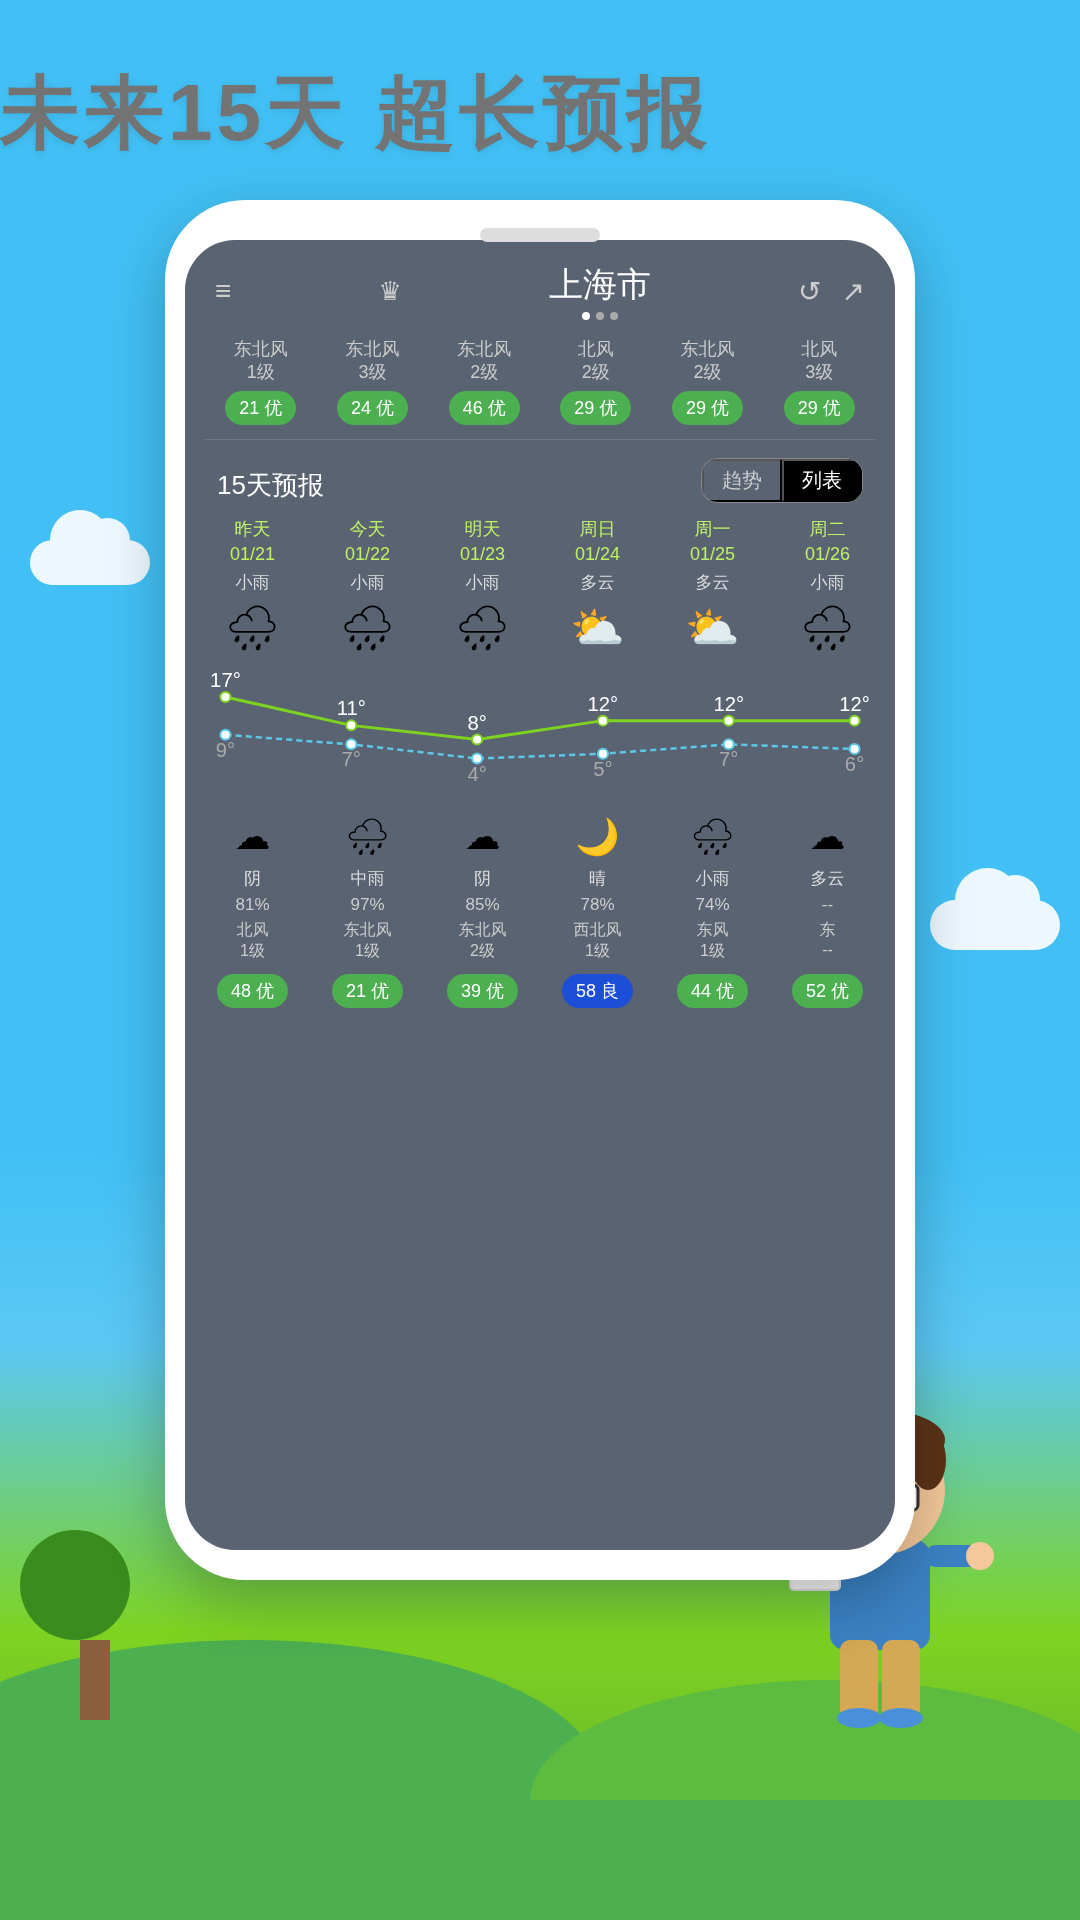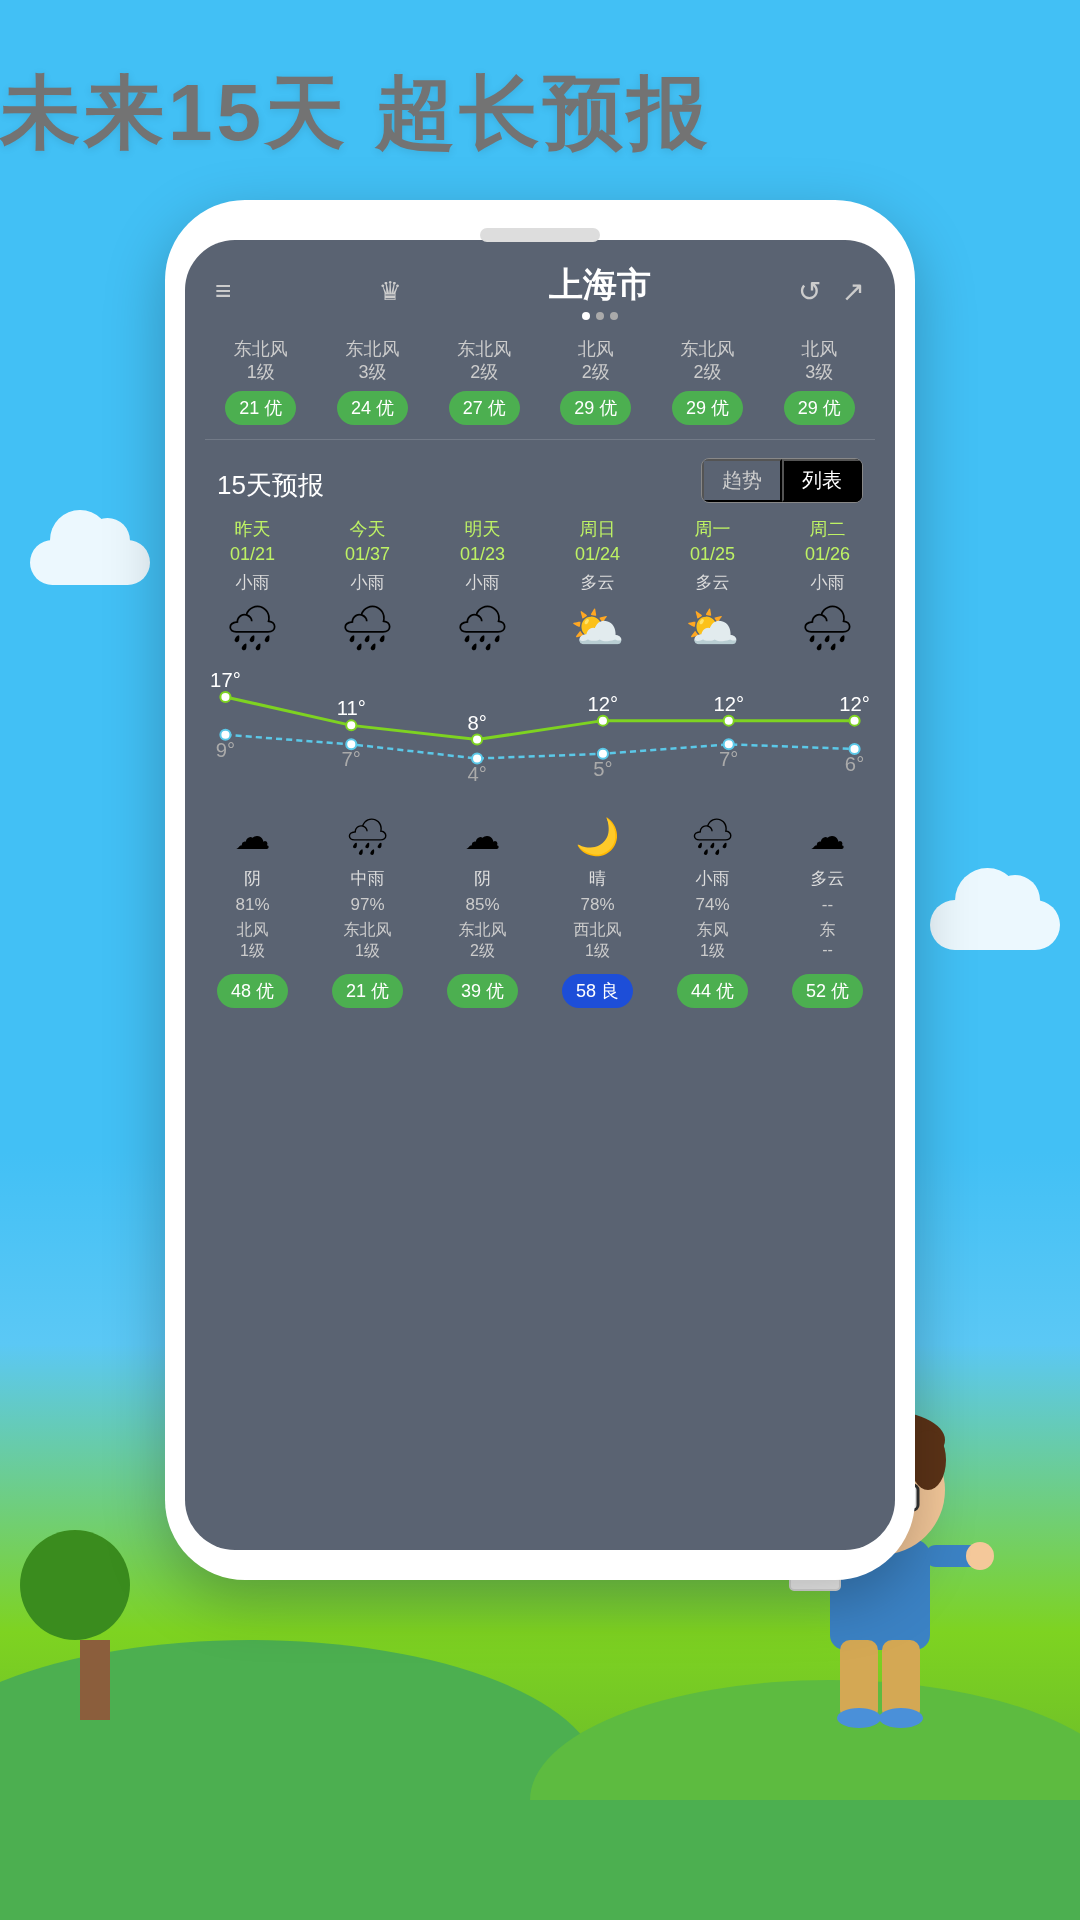--- a/index.html
+++ b/index.html
@@ -111,21 +111,21 @@
       font-size: 28px;
     }
     .nav-city {
       display: flex;
       flex-direction: column;
       align-items: center;
     }
     .nav-city-name {
       color: white;
       font-size: 34px;
-      font-weight: 700;
+      font-weight: 400;
     }
     .nav-dots {
       display: flex;
       gap: 6px;
       margin-top: 4px;
     }
     .nav-dot {
       width: 8px; height: 8px;
       border-radius: 50%;
       background: #aaa;
@@ -180,21 +180,21 @@
       justify-content: space-between;
       padding: 18px 32px 14px;
       flex-shrink: 0;
     }
     .section-title {
       color: white;
       font-size: 26px;
     }
     .tab-group {
       display: flex;
-      border-radius: 8px;
+      border-radius: 16px;
       overflow: hidden;
       border: 1px solid #888;
     }
     .tab-btn {
       color: #ccc;
       font-size: 20px;
       padding: 6px 18px;
       background: transparent;
       cursor: pointer;
     }
@@ -437,21 +437,21 @@
           <div class="aqi-badge">21 优</div>
         </div>
         <div class="aqi-col">
           <div class="wind-text" style="white-space: pre-line;">东北风
 3级</div>
           <div class="aqi-badge">24 优</div>
         </div>
         <div class="aqi-col">
           <div class="wind-text" style="white-space: pre-line;">东北风
 2级</div>
-          <div class="aqi-badge">27 优</div>
+          <div class="aqi-badge">46 优</div>
         </div>
         <div class="aqi-col">
           <div class="wind-text" style="white-space: pre-line;">北风
 2级</div>
           <div class="aqi-badge">29 优</div>
         </div>
         <div class="aqi-col">
           <div class="wind-text" style="white-space: pre-line;">东北风
 2级</div>
           <div class="aqi-badge">29 优</div>
@@ -475,21 +475,21 @@
 
     <div class="forecast-row" id="forecast-top-row">
         <div class="forecast-col">
           <div class="forecast-day" style="white-space: pre-line;">昨天
 01/21</div>
           <div class="forecast-cond">小雨</div>
           <div class="wx-icon">🌧</div>
         </div>
         <div class="forecast-col">
           <div class="forecast-day" style="white-space: pre-line;">今天
-01/37</div>
+01/22</div>
           <div class="forecast-cond">小雨</div>
           <div class="wx-icon">🌧</div>
         </div>
         <div class="forecast-col">
           <div class="forecast-day" style="white-space: pre-line;">明天
 01/23</div>
           <div class="forecast-cond">小雨</div>
           <div class="wx-icon">🌧</div>
         </div>
         <div class="forecast-col">

